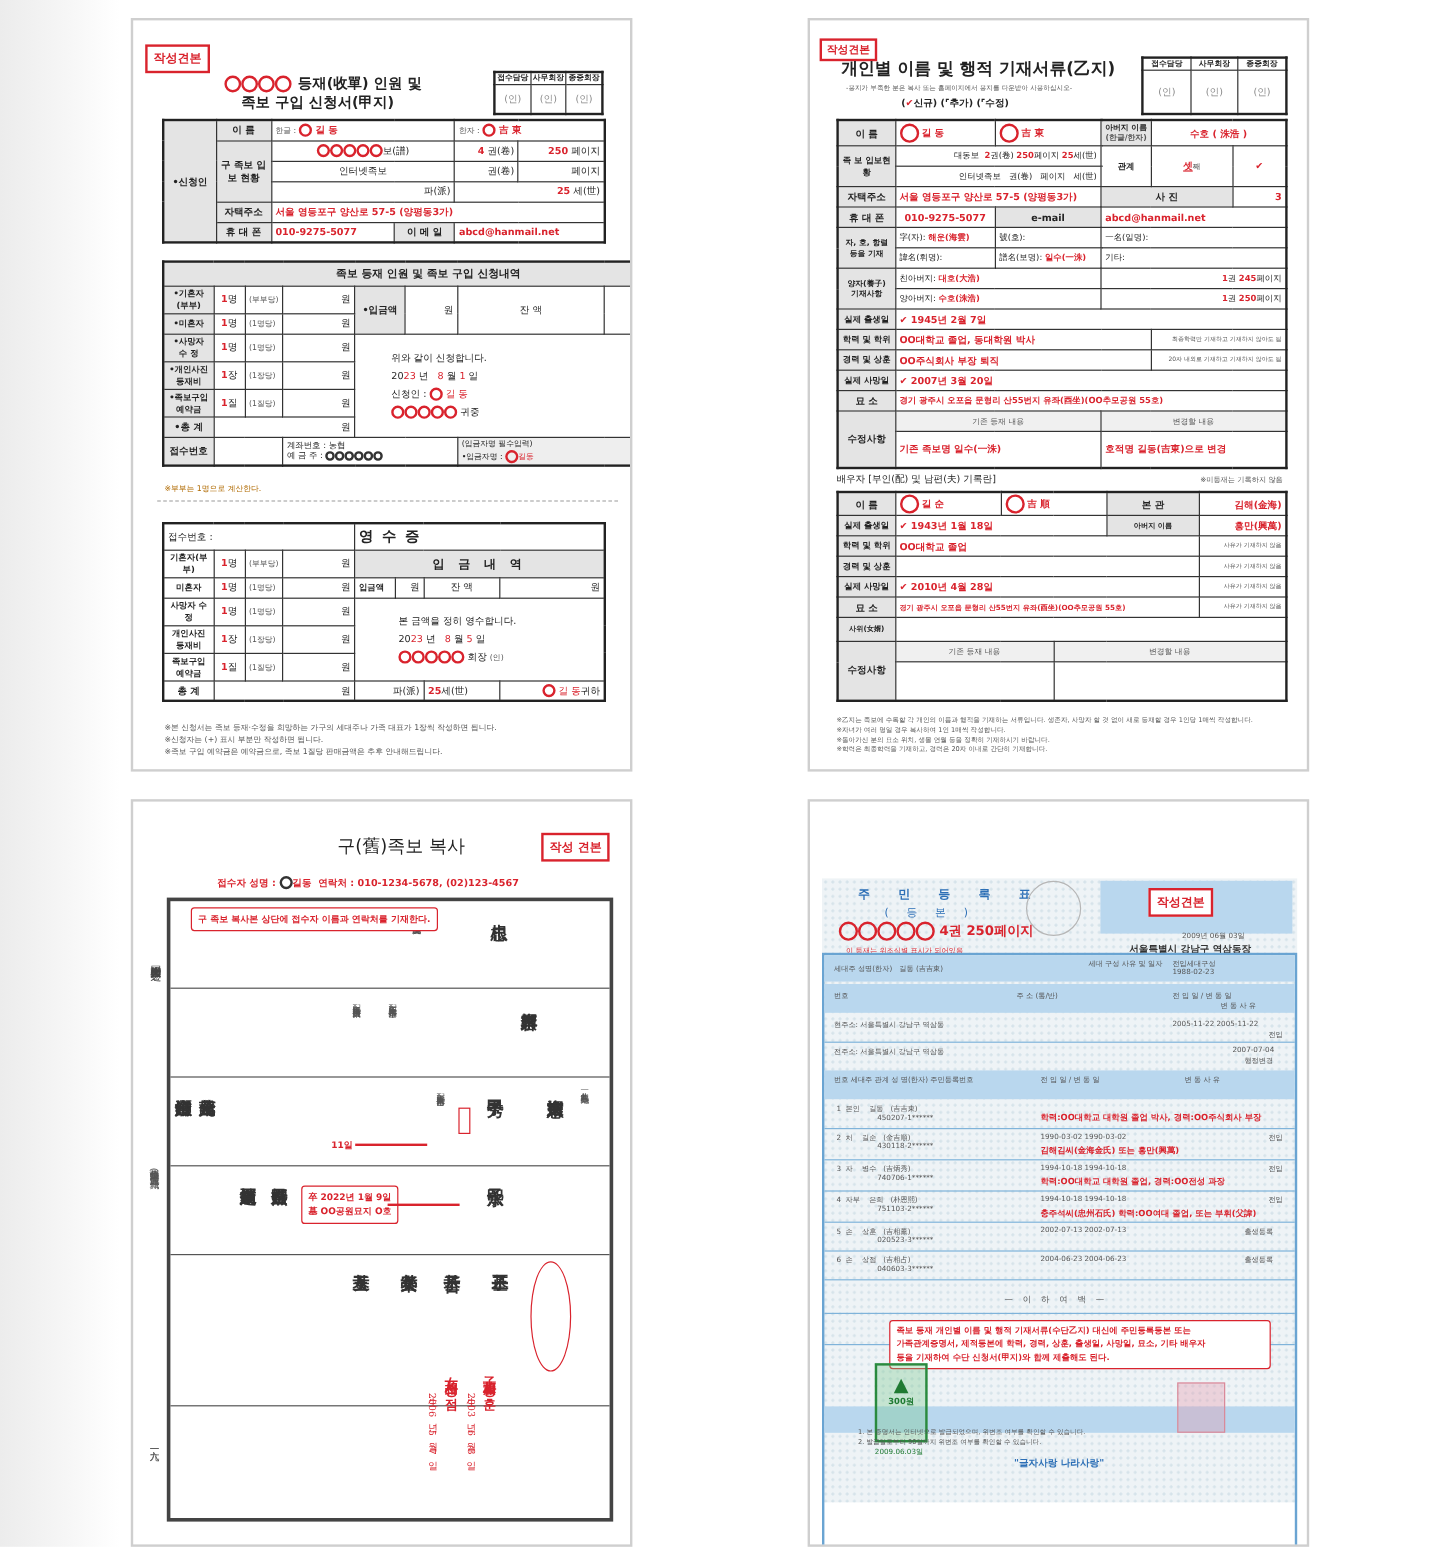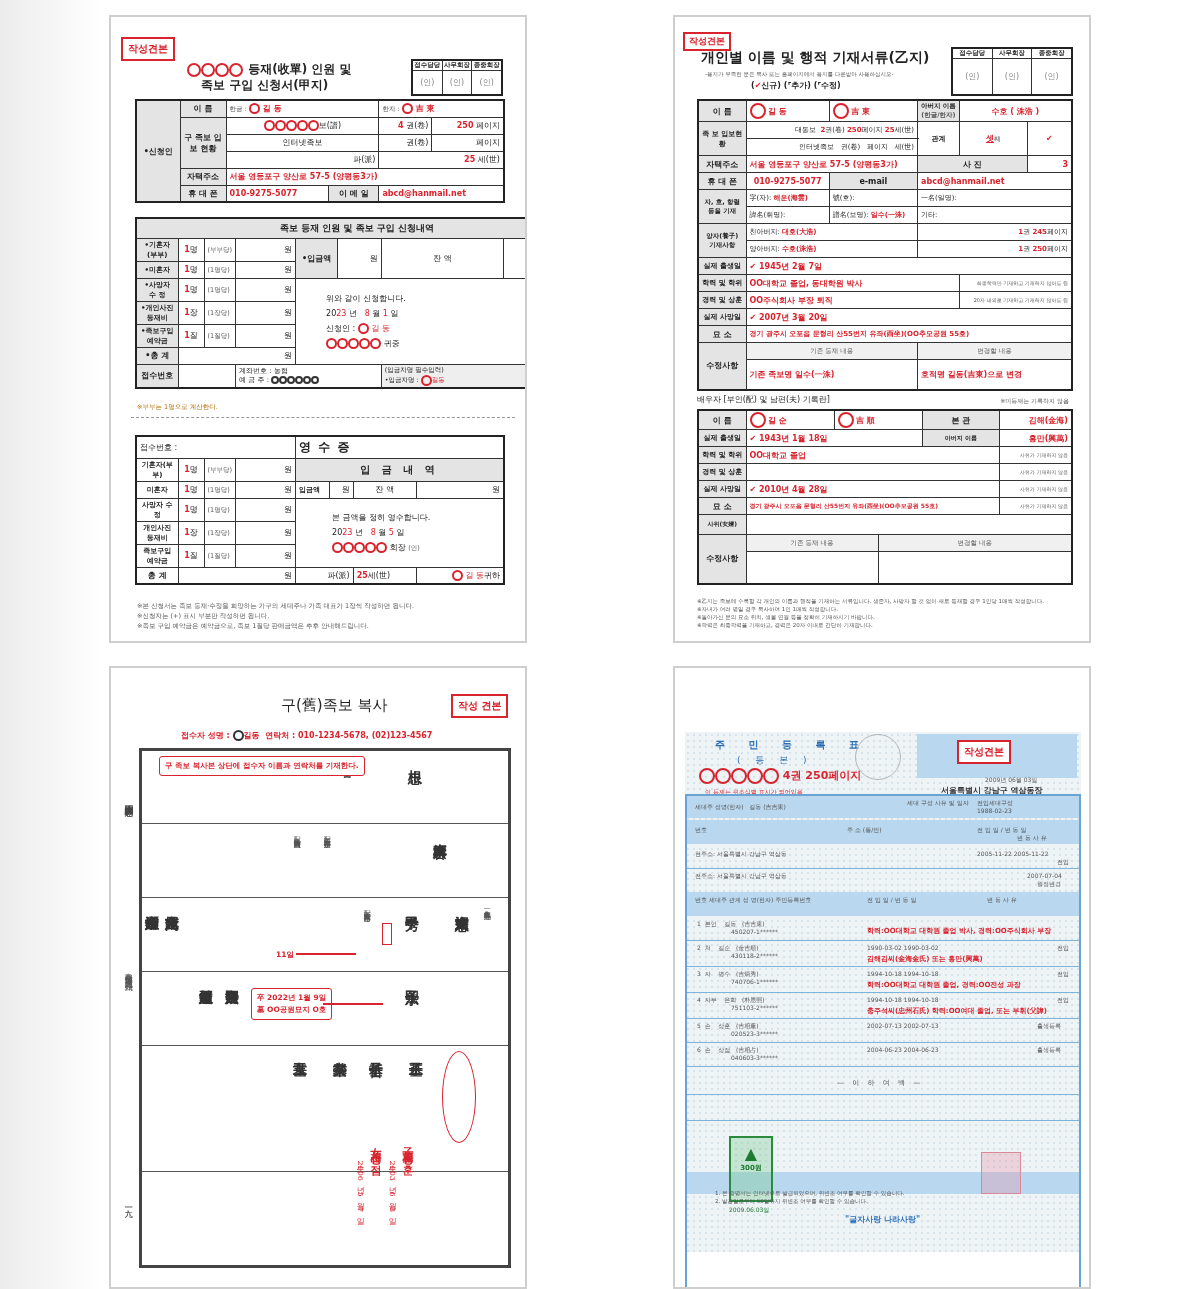--- a/index.html
+++ b/index.html
@@ -584,20 +584,25 @@
         <div class="reg-txt" style="left:180px;top:250px;">2004-06-23  2004-06-23</div>
         <div class="reg-txt" style="left:350px;top:250px;">출생등록</div>
       </div>
       <div class="reg-line" style="top:270px;"></div>
       <div class="reg-txt" style="left:150px;top:282px;font-size:7px;letter-spacing:3px;">— 이 하 여 백 —</div>
       <div class="reg-line" style="top:298px;"></div>
       <div class="reg-line" style="top:324px;"></div>
       <div class="reg-band" style="top:376px;height:22px;"></div>
     </div>
 
+    <div class="callout" style="left:56px;top:368px;width:318px;font-size:7px;line-height:11px;border-width:1px;">
+      <div>족보 등재 개인별 이름 및 행적 기재서류(수단乙지) 대신에 주민등록등본 또는</div>
+      <div>가족관계증명서, 제적등본에 학력, 경력, 상훈, 출생일, 사망일, 묘소, 기타 배우자</div>
+      <div>등을 기재하여 수단 신청서(甲지)와 함께 제출해도 된다.</div>
+    </div>
 
     <div style="position:absolute;left:44px;top:404px;width:44px;height:66px;border:2px solid #2a8a3e;background:rgba(120,200,140,0.35);">
       <div style="text-align:center;color:#1f7a32;font-size:16px;margin-top:6px;">▲</div>
       <div style="text-align:center;color:#1f7a32;font-size:7px;font-weight:bold;">300원</div>
     </div>
     <div class="reg-txt" style="left:44px;top:474px;color:#1f7a32;">2009.06.03일</div>
     <div style="position:absolute;left:296px;top:420px;width:40px;height:42px;border:1.5px solid #d98a9a;background:rgba(230,150,170,0.35);"></div>
     <div class="reg-txt" style="left:30px;top:458px;font-size:5.5px;">1. 본 증명서는 인터넷으로 발급되었으며, 위변조 여부를 확인할 수 있습니다.</div>
     <div class="reg-txt" style="left:30px;top:466px;font-size:5.5px;">2. 발급일로부터 90일까지 위변조 여부를 확인할 수 있습니다.</div>
     <div class="reg-txt" style="left:160px;top:482px;font-size:8px;color:#2c6fb6;font-weight:bold;">"글자사랑 나라사랑"</div>

